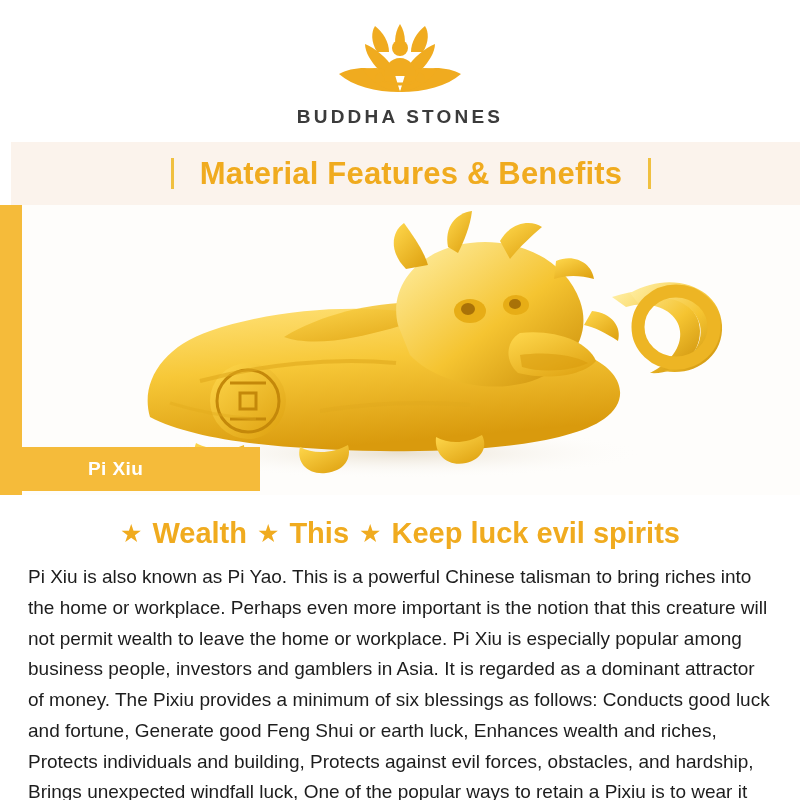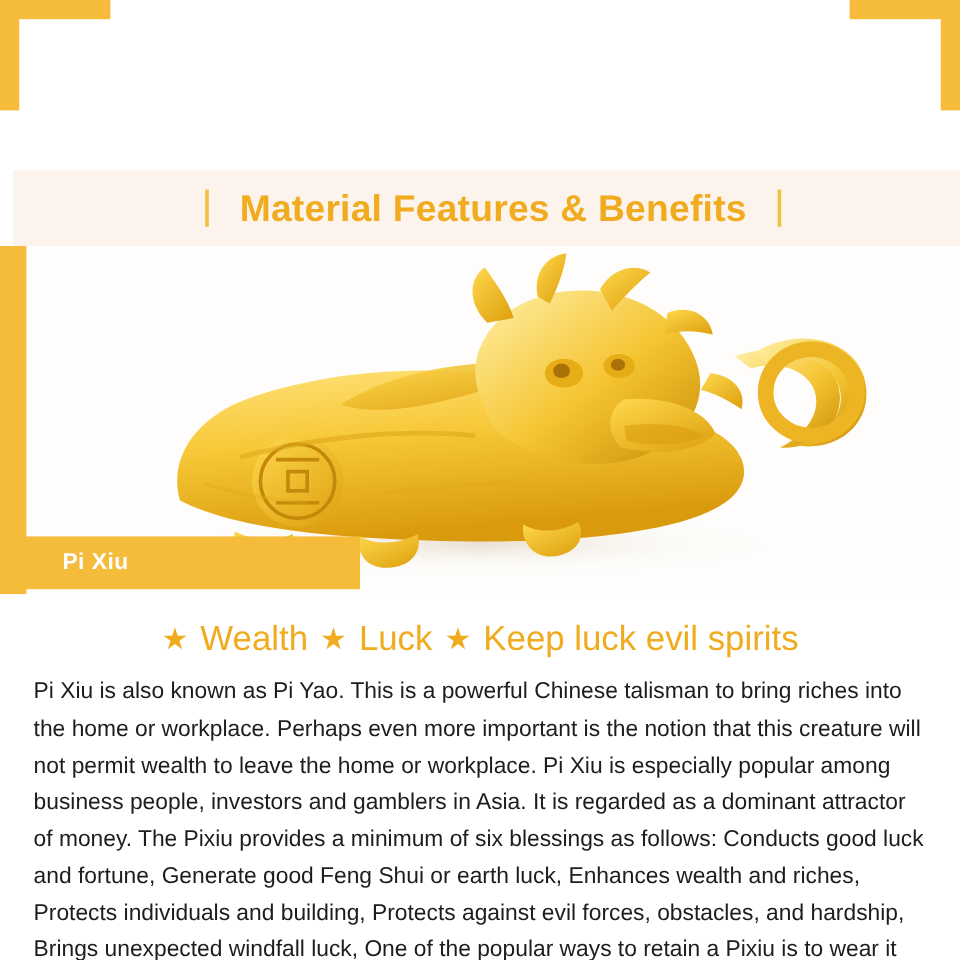--- a/index.html
+++ b/index.html
@@ -84,25 +84,25 @@
   
   .hero-left-bar {
     position: absolute;
     left: 0; top: 0;
     width: 22px; height: 290px;
     background: #f5bb3a;
   }
   .caption-bar {
     position: absolute;
     left: 0; top: 242px;
-    width: 300px; height: 44px;
+    width: 260px; height: 44px;
     background: #f5bb3a;
     display: flex;
     align-items: center;
-    padding-left: 52px;
+    padding-left: 88px;
   }
   .caption-text {
     color: #ffffff;
     font-size: 19px;
     font-weight: bold;
     letter-spacing: 0.4px;
   }
 
   
   .body-wrap {
@@ -115,21 +115,21 @@
   .benefit-line {
     display: flex;
     align-items: center;
     justify-content: center;
     gap: 10px;
     margin-bottom: 12px;
   }
   .benefit-word {
     font-size: 29px;
     color: #f0ab1f;
-    font-weight: normal;
+    font-weight: bold;
     font-family: "Liberation Sans", sans-serif;
     white-space: nowrap;
   }
   .star {
     font-size: 25px;
     color: #f0ab1f;
     line-height: 1;
   }
   .paragraph {
     font-size: 19px;
@@ -142,20 +142,48 @@
 </head>
 <body>
 
 <div class="page">
 
   <div class="corner corner-tl-h"></div>
   <div class="corner corner-tl-v"></div>
   <div class="corner corner-tr-h"></div>
   <div class="corner corner-tr-v"></div>
 
+  <div class="header">
+    <span>
+      <svg class="logo-mark" viewBox="0 0 190 78" xmlns="http://www.w3.org/2000/svg">
+        <g fill="#f0ab1f">
+
+          <path d="M95 70 C70 70 48 64 34 52 C44 46 62 44 74 48 C66 40 60 30 60 22 C70 26 82 36 88 46 Z"></path>
+          <path d="M95 70 C120 70 142 64 156 52 C146 46 128 44 116 48 C124 40 130 30 130 22 C120 26 108 36 102 46 Z"></path>
+
+          <path d="M95 70 C80 68 66 60 58 48 C68 44 80 46 88 52 Z" opacity="0.95"></path>
+          <path d="M95 70 C110 68 124 60 132 48 C122 44 110 46 102 52 Z" opacity="0.95"></path>
+
+          <path d="M72 30 C66 20 66 10 70 4 C78 10 84 20 84 30 Z"></path>
+          <path d="M118 30 C124 20 124 10 120 4 C112 10 106 20 106 30 Z"></path>
+
+          <path d="M95 2 C89 12 88 24 95 34 C102 24 101 12 95 2 Z"></path>
+        </g>
+        <g fill="#f0ab1f">
+
+          <circle cx="95" cy="26" r="8"></circle>
+          <path d="M95 36 C86 36 79 44 79 54 L111 54 C111 44 104 36 95 36 Z"></path>
+          <path d="M74 56 C80 66 110 66 116 56 C110 62 80 62 74 56 Z"></path>
+          <path d="M76 50 C70 52 68 58 72 62 L80 58 Z"></path>
+          <path d="M114 50 C120 52 122 58 118 62 L110 58 Z"></path>
+        </g>
+      </svg>
+    </span>
+    <div class="brand-name">BUDDHA STONES</div>
+  </div>
 
   <div class="title-band">
     <div class="title-inner">
       <span class="title-text">Material Features &amp; Benefits</span>
     </div>
   </div>
 
   <div class="hero">
     <span>
       <svg class="hero-svg" viewBox="0 0 800 290" xmlns="http://www.w3.org/2000/svg">
@@ -227,20 +255,20 @@
     <div class="caption-bar">
       <span class="caption-text">Pi Xiu</span>
     </div>
   </div>
 
   <div class="body-wrap">
     <div class="benefit-line">
       <span class="star">★</span>
       <span class="benefit-word">Wealth</span>
       <span class="star">★</span>
-      <span class="benefit-word">Luck</span>
+      <span class="benefit-word">This</span>
       <span class="star">★</span>
       <span class="benefit-word">Keep luck evil spirits</span>
     </div>
     <p class="paragraph">Pi Xiu is also known as Pi Yao. This is a powerful Chinese talisman to bring riches into the home or workplace. Perhaps even more important is the notion that this creature will not permit wealth to leave the home or workplace. Pi Xiu is especially popular among business people, investors and gamblers in Asia. It is regarded as a dominant attractor of money. The Pixiu provides a minimum of six blessings as follows: Conducts good luck and fortune, Generate good Feng Shui or earth luck, Enhances wealth and riches, Protects individuals and building, Protects against evil forces, obstacles, and hardship, Brings unexpected windfall luck, One of the popular ways to retain a Pixiu is to wear it on a bracelet.</p>
   </div>
 
 </div>
 
 </body></html>

